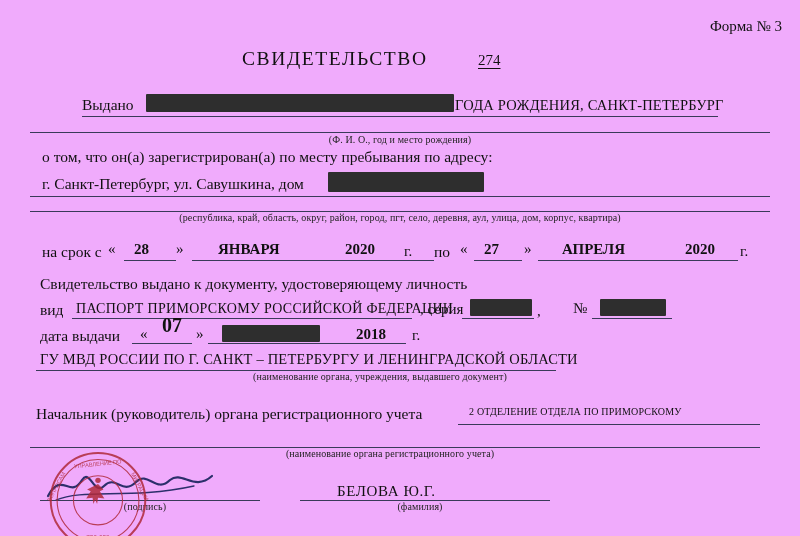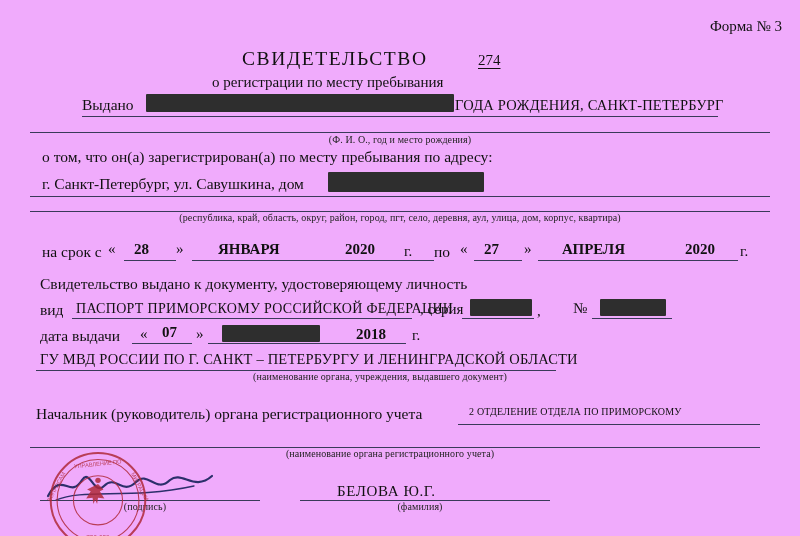--- a/index.html
+++ b/index.html
@@ -110,21 +110,21 @@
   #redact-seria { left: 470px; top: 299px; width: 62px; height: 17px; }
   #comma1 { left: 537px; top: 303px; font-size: 15px; }
   #lbl-nomer { left: 573px; top: 300px; font-size: 15px; }
   #redact-nomer { left: 600px; top: 299px; width: 66px; height: 17px; }
   #line-vid { left: 72px; top: 318px; width: 340px; }
   #line-seria { left: 462px; top: 318px; width: 72px; }
   #line-nomer { left: 592px; top: 318px; width: 80px; }
 
   #lbl-datevyd { left: 40px; top: 327px; font-size: 15.5px; }
   #q5 { left: 140px; top: 326px; font-size: 15px; }
-  #day-issue { left: 162px; top: 324px; font-size: 15px; font-weight: bold; }
+  #day-issue { left: 162px; top: 314px; font-size: 20px; font-weight: bold; }
   #q6 { left: 196px; top: 326px; font-size: 15px; }
   #redact-month-issue { left: 222px; top: 325px; width: 98px; height: 17px; }
   #year-issue { left: 356px; top: 326px; font-size: 15px; font-weight: bold; }
   #g3 { left: 412px; top: 327px; font-size: 15px; }
   #line-dv-a { left: 132px; top: 343px; width: 60px; }
   #line-dv-b { left: 208px; top: 343px; width: 198px; }
 
   #organ-value { left: 40px; top: 351px; font-size: 14.5px; letter-spacing: 0.2px; }
   #line-organ { left: 36px; top: 370px; width: 520px; }
   #cap-organ { left: 160px; top: 371px; width: 440px; font-size: 10px; text-align: center; }
@@ -157,21 +157,20 @@
   }
 </style>
 </head>
 <body>
 
 <div class="page">
 
   <div class="txt" id="form-no">Форма № 3</div>
   <div class="txt" id="doc-title">СВИДЕТЕЛЬСТВО</div>
   <div class="txt" id="doc-number">274</div>
-  <div class="txt" id="doc-subtitle">о регистрации по месту пребывания</div>
 
   <div class="txt" id="lbl-issued">Выдано</div>
   <div class="redact" id="redact-name"></div>
   <div class="txt" id="issued-value">ГОДА РОЖДЕНИЯ, САНКТ-ПЕТЕРБУРГ</div>
   <div class="line" id="line-issued"></div>
   <div class="line" id="line-issued2"></div>
   <div class="txt small-caption" id="cap-fio">(Ф. И. О., год и место рождения)</div>
 
   <div class="txt" id="lbl-about">о том, что он(а) зарегистрирован(а) по месту пребывания по адресу:</div>
   <div class="txt" id="addr-value">г. Санкт-Петербург, ул. Савушкина, дом</div>

